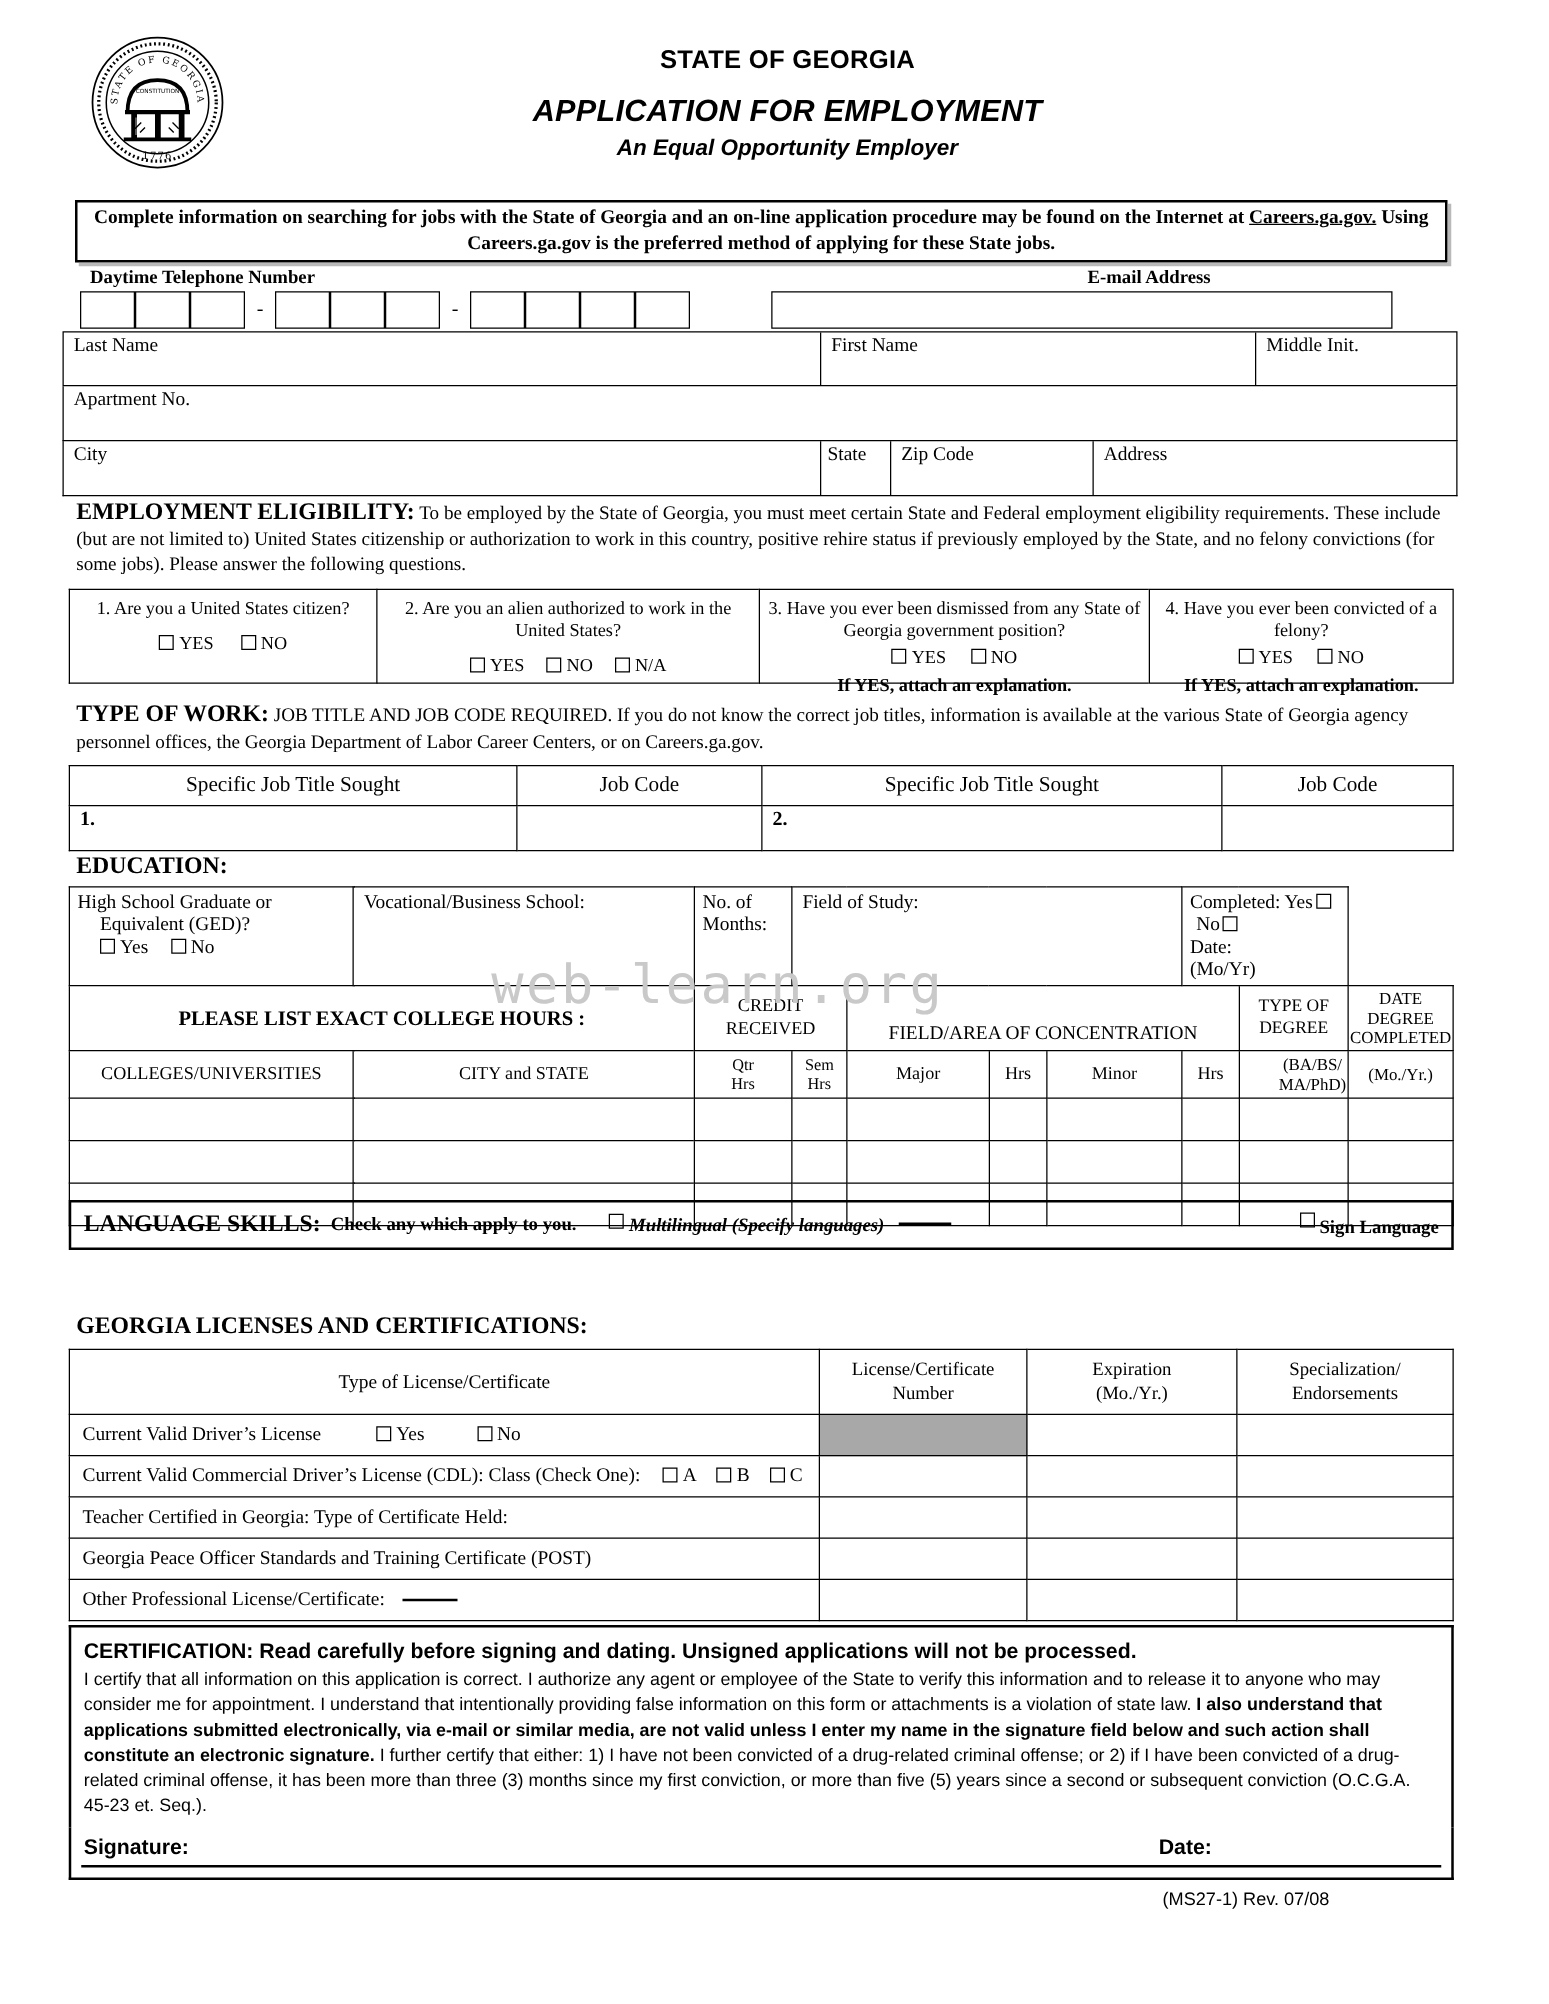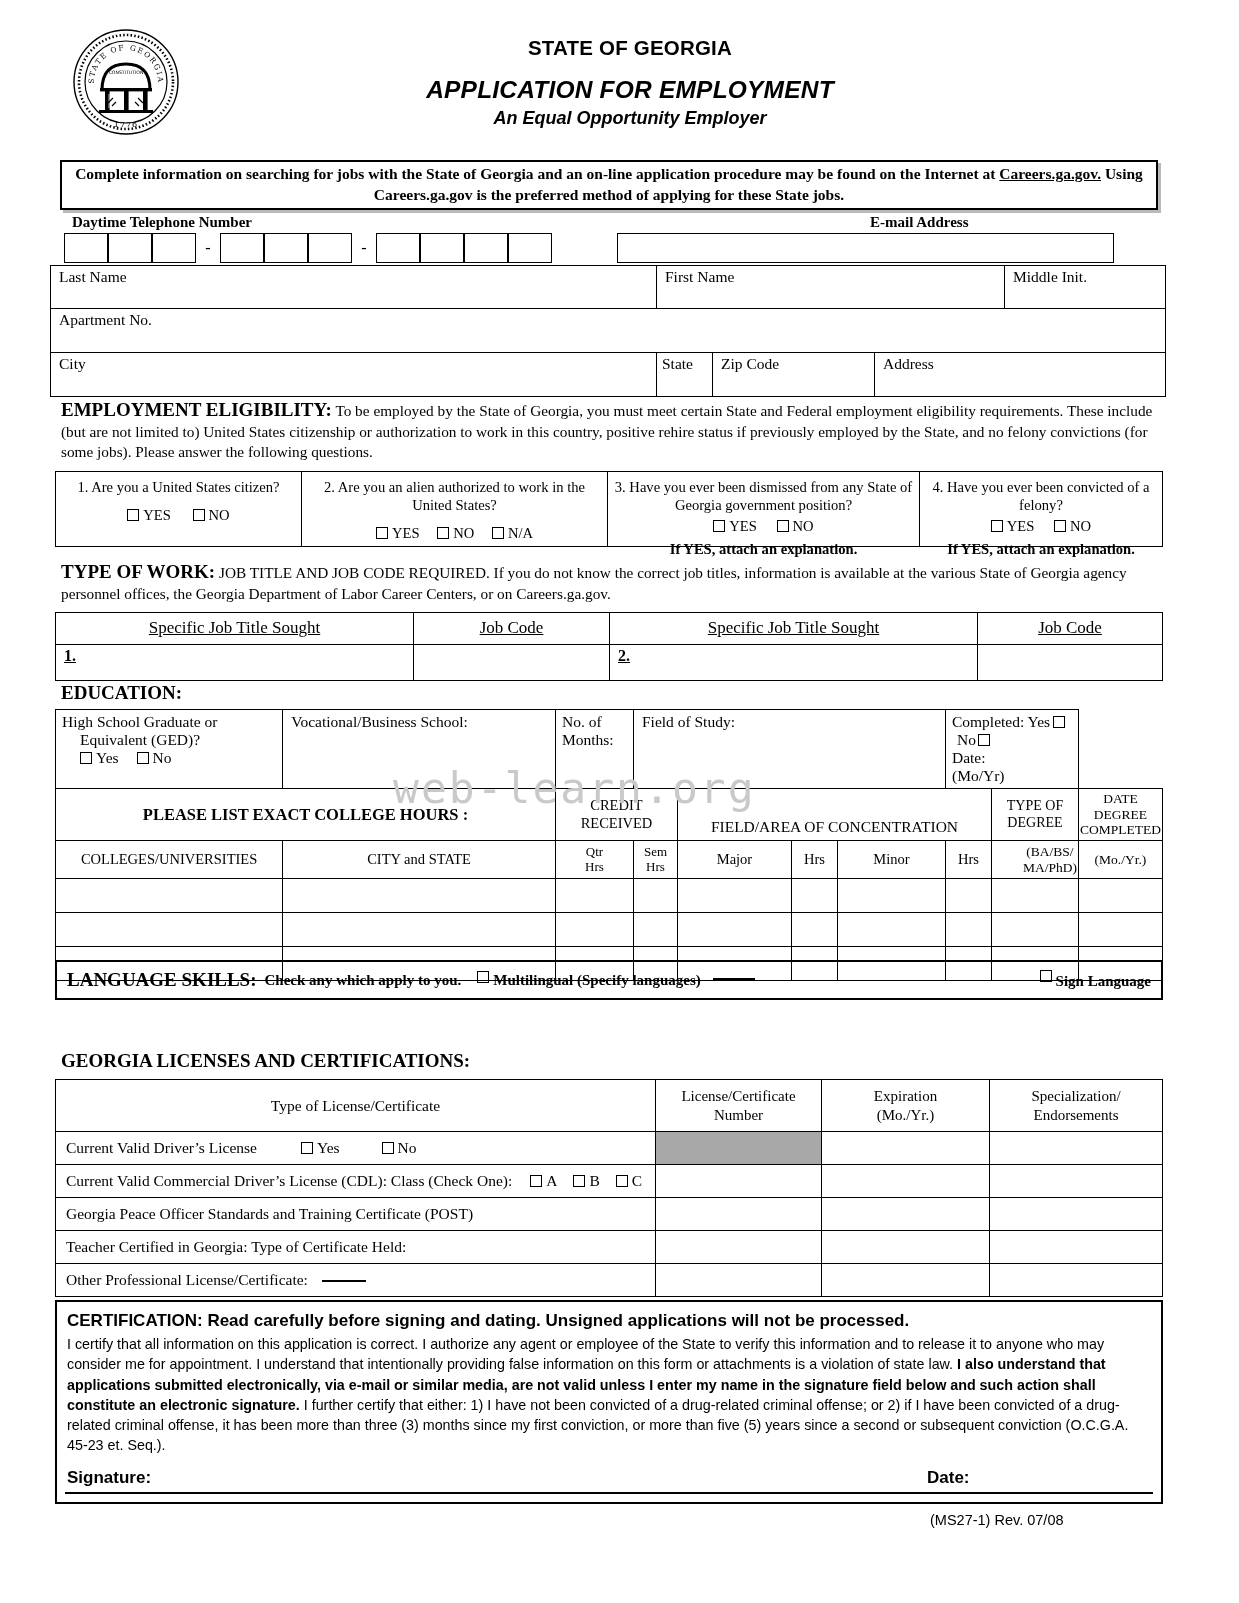--- a/index.html
+++ b/index.html
@@ -219,21 +219,21 @@
         </div>
         <div class="bold-note" style="margin-top:4px;">If YES, attach an explanation.</div>
       </div>
     </div>
   </div>
 
   <div class="wrap" style="top:560px;">
     <div class="para" style="padding:0 6px;">
       <b class="sec-h">TYPE OF WORK:</b><span> JOB TITLE AND JOB CODE REQUIRED.  If you do not know the correct job titles, information is available at the various State of Georgia agency personnel offices, the Georgia Department of Labor Career Centers, or on Careers.ga.gov.</span>
     </div>
-    <table class="gt" style="margin-top:8px;text-decoration:underline;">
+    <table class="gt" style="margin-top:8px;">
       <tbody>
           <tr>
         <th class="ctr" style="width:358px; height:32px; font-size:17px;">Specific Job Title Sought</th>
         <th class="ctr" style="width:196px; font-size:17px;">Job Code</th>
         <th class="ctr" style="width:368px; font-size:17px;">Specific Job Title Sought</th>
         <th class="ctr" style="font-size:17px;">Job Code</th>
       </tr>
       <tr>
         <td style="height:36px; padding:2px 8px; font-weight:bold; font-size:16px; vertical-align:top;">1.</td>
         <td></td>
@@ -356,21 +356,21 @@
         <td></td>
       </tr>
     </tbody>
       </table>
   </div>
 
   <div class="wrap" style="top:960px;">
     <div style="border:2px solid #000; box-sizing:border-box; height:40px; display:flex; align-items:center; padding:0 10px;">
       <span class="sec-h">LANGUAGE SKILLS:</span>
       <span style="font-weight:bold; font-size:15px; margin-left:8px;">Check any which apply to you.</span>
-      <span style="margin-left:16px;">
+      <span style="margin-left:26px;font-style:italic;">
         <span class="ck" style="vertical-align:2px;"></span><span style="font-weight:bold; font-size:15px;">Multilingual (Specify languages)</span>
       </span>
       <span style="display:inline-block; width:42px; border-bottom:2px solid #000; margin-left:12px; margin-bottom:2px;"></span>
       <span style="margin-left:auto;">
         <span class="ck" style="vertical-align:4px;"></span><span style="font-weight:bold; font-size:15px;">Sign Language</span>
       </span>
     </div>
   </div>
 
   <div class="wrap" style="top:1050px;">
@@ -416,30 +416,30 @@
             <span class="ck" style="margin-left:12px;"></span><span class="lbl">C</span>
           </span>
         </td>
         <td></td>
         <td></td>
         <td></td>
       </tr>
 
       <tr>
         <td style="height:33px; padding:2px 10px;">
+          <span class="lbl">Teacher Certified in Georgia:  Type of Certificate Held:</span>
+        </td>
+        <td></td>
+        <td></td>
+        <td></td>
+      </tr>
+
+      <tr>
+        <td style="height:33px; padding:2px 10px;">
           <span class="lbl">Georgia  Peace  Officer  Standards  and  Training  Certificate    (POST)</span>
-        </td>
-        <td></td>
-        <td></td>
-        <td></td>
-      </tr>
-
-      <tr>
-        <td style="height:33px; padding:2px 10px;">
-          <span class="lbl">Teacher Certified in Georgia:  Type of Certificate Held:</span>
         </td>
         <td></td>
         <td></td>
         <td></td>
       </tr>
 
       <tr>
         <td style="height:33px; padding:2px 10px;">
           <span class="lbl">Other Professional License/Certificate:</span>
           <span style="display:inline-block; width:44px; border-bottom:2.5px solid #000; margin-left:10px; margin-bottom:3px;"></span>

